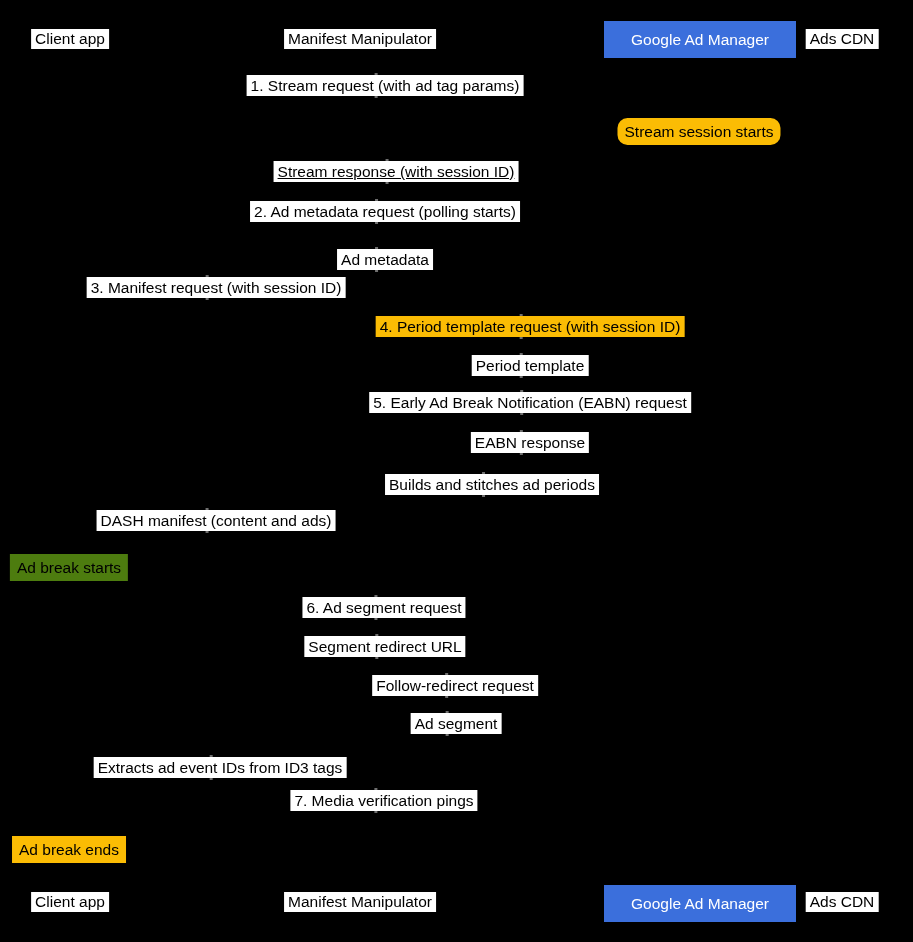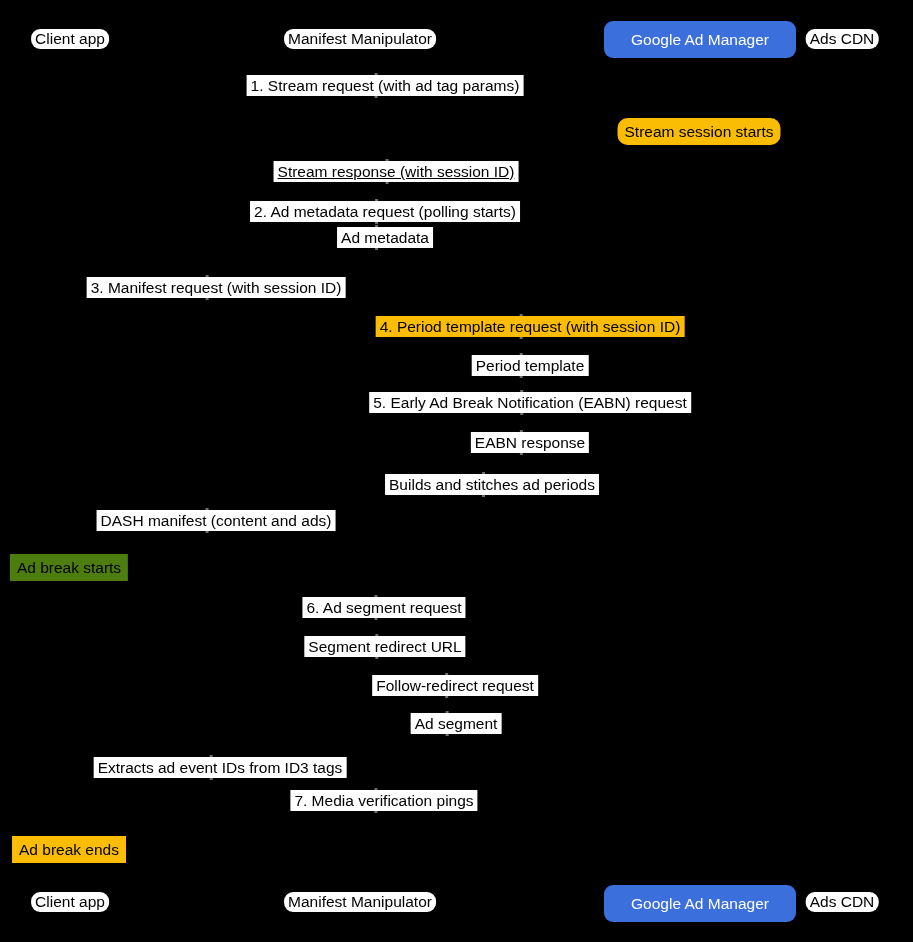--- a/index.html
+++ b/index.html
@@ -31,21 +31,20 @@
   .msg::before{top:-2px;}
   .msg::after{bottom:-2px;}
   .yellow{background:#fbbc04;}
   .note{
     background:#fbbc04;
     line-height:27px;
     padding:0 7px;
   }
   .actor{
     line-height:20px;
-    border-radius:9px;
   }
   .actor-blue{
     background:#3b6fdc;
     color:#ffffff;
     width:192px;
     text-align:center;
     line-height:37px;
     padding:0;
   }
 </style>
@@ -58,21 +57,21 @@
     <div class="lbl actor actor-blue" style="left: 700px; top: 21px; background: rgb(59, 111, 220); color: rgb(255, 255, 255);">Google Ad Manager</div>
     <div class="lbl actor" style="left: 842px; top: 29px; background: rgb(255, 255, 255); color: rgb(0, 0, 0);">Ads CDN</div>
     <div class="lbl actor" style="left: 70px; top: 892px; background: rgb(255, 255, 255); color: rgb(0, 0, 0);">Client app</div>
     <div class="lbl actor" style="left: 360px; top: 892px; background: rgb(255, 255, 255); color: rgb(0, 0, 0);">Manifest Manipulator</div>
     <div class="lbl actor actor-blue" style="left: 700px; top: 885px; background: rgb(59, 111, 220); color: rgb(255, 255, 255);">Google Ad Manager</div>
     <div class="lbl actor" style="left: 842px; top: 892px; background: rgb(255, 255, 255); color: rgb(0, 0, 0);">Ads CDN</div>
     <div class="lbl msg" style="left: 385px; top: 75px;">1. Stream request (with ad tag params)</div>
     <div class="lbl note" style="left: 699px; top: 118px; background: rgb(251, 188, 4); border-radius: 10px;">Stream session starts</div>
     <div class="lbl msg" style="left: 396px; top: 161px; text-decoration: underline;">Stream response (with session ID)</div>
     <div class="lbl msg" style="left: 385px; top: 201px;">2. Ad metadata request (polling starts)</div>
-    <div class="lbl msg" style="left: 385px; top: 227px;">Ad metadata</div>
+    <div class="lbl msg" style="left: 385px; top: 249px;">Ad metadata</div>
     <div class="lbl msg" style="left: 216px; top: 277px;">3. Manifest request (with session ID)</div>
     <div class="lbl msg yellow" style="left: 530px; top: 316px; background: rgb(251, 188, 4);">4. Period template request (with session ID)</div>
     <div class="lbl msg" style="left: 530px; top: 355px;">Period template</div>
     <div class="lbl msg" style="left: 530px; top: 392px;">5. Early Ad Break Notification (EABN) request</div>
     <div class="lbl msg" style="left: 530px; top: 432px;">EABN response</div>
     <div class="lbl msg" style="left: 492px; top: 474px;">Builds and stitches ad periods</div>
     <div class="lbl msg" style="left: 216px; top: 510px;">DASH manifest (content and ads)</div>
     <div class="lbl note" style="left: 69px; top: 554px; background: #4d7c0f;">Ad break starts</div>
     <div class="lbl msg" style="left: 384px; top: 597px;">6. Ad segment request</div>
     <div class="lbl msg" style="left: 385px; top: 636px;">Segment redirect URL</div>

